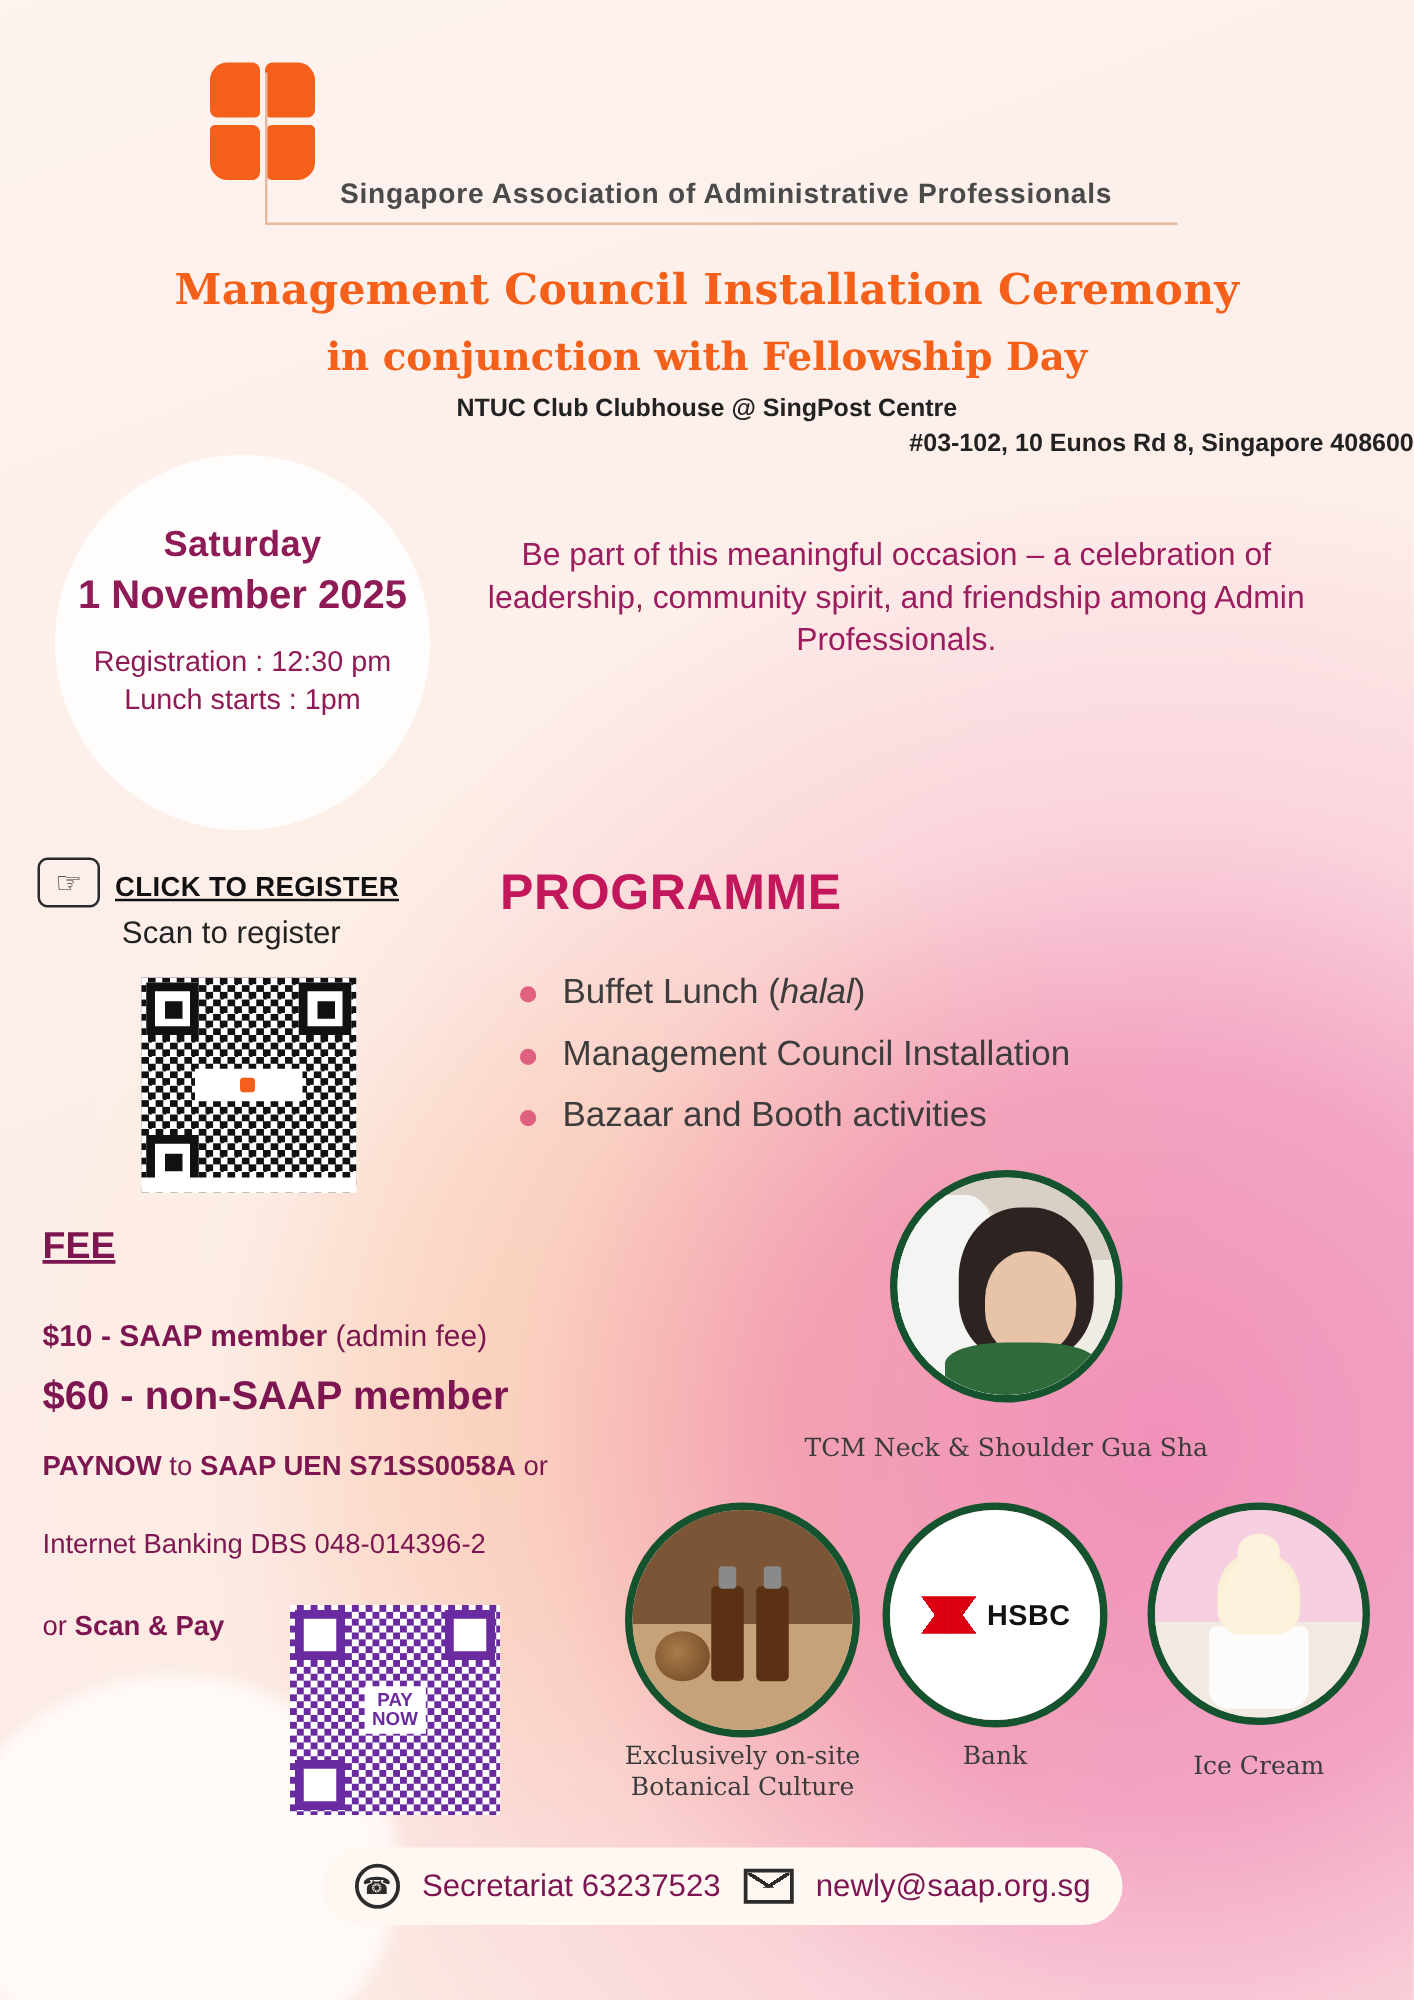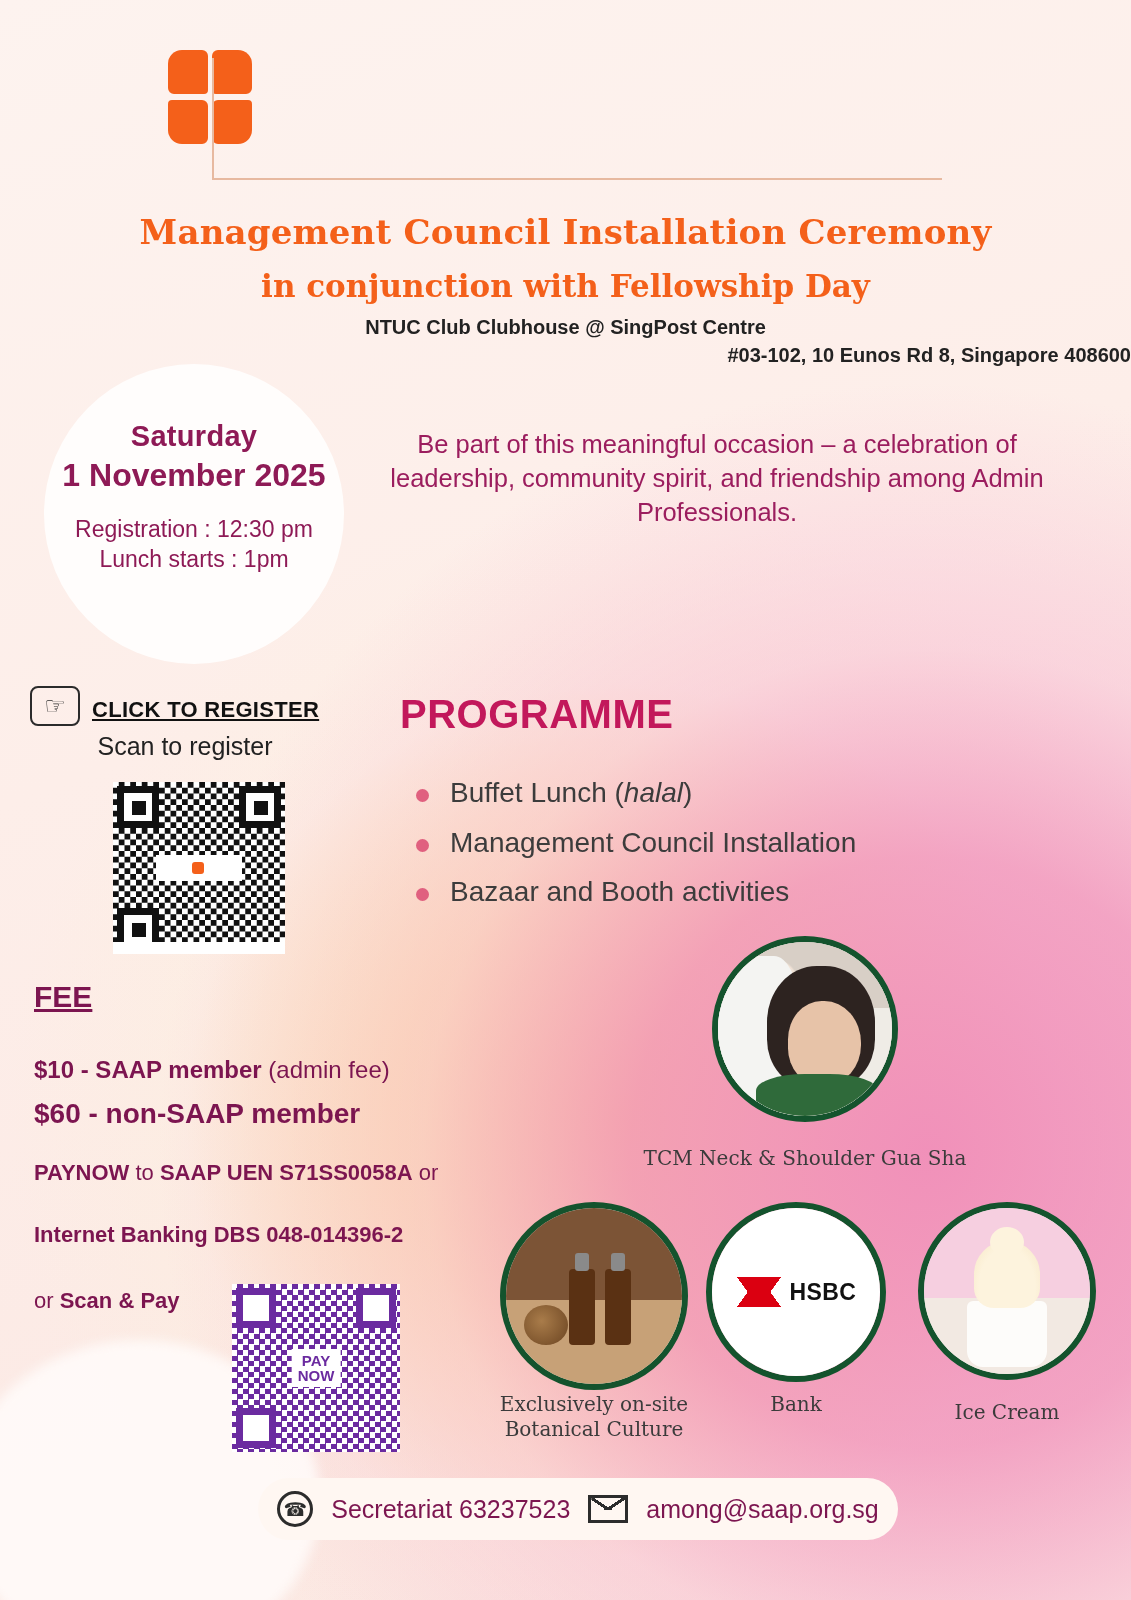--- a/index.html
+++ b/index.html
@@ -176,30 +176,30 @@
     font-size: 30px; font-weight: bold; color: #7c1550;
     text-decoration: underline;
   }
   .fee-line-1 {
     position: absolute; left: 34px; top: 1056px;
     font-size: 24px; color: #7c1550;
   }
   .fee-line-1 b { font-weight: bold; }
   .fee-line-2 {
     position: absolute; left: 34px; top: 1098px;
-    font-size: 28px; font-weight: bold; color: #7c1550;
+    font-size: 32px; font-weight: bold; color: #7c1550;
   }
   .pay-line-1 {
     position: absolute; left: 34px; top: 1160px;
     font-size: 22px; font-weight: bold; color: #7c1550;
   }
   .pay-line-1 .light { font-weight: normal; }
   .pay-line-2 {
     position: absolute; left: 34px; top: 1222px;
-    font-size: 22px; font-weight: bold; color: #7c1550;
+    font-size: 22px; font-weight: normal; color: #7c1550;
   }
   .scan-pay {
     position: absolute; left: 34px; top: 1288px;
     font-size: 22px; color: #7c1550;
   }
   .scan-pay b { font-weight: bold; }
 
   .qr-pay {
     position: absolute; left: 232px; top: 1284px;
     width: 168px; height: 168px;
@@ -416,20 +416,21 @@
 
 <div class="header">
   <div class="logo-mark">
     <div class="logo-sq tl"></div>
     <div class="logo-sq tr"></div>
     <div class="logo-sq bl"></div>
     <div class="logo-sq br"></div>
   </div>
   <div class="logo-rule-v"></div>
   <div class="logo-rule-h"></div>
+  <div class="org-name">Singapore Association of Administrative Professionals</div>
 </div>
 
 <div class="title-1">Management Council Installation Ceremony</div>
 <div class="title-2">in conjunction with Fellowship Day</div>
 <div class="venue-1">NTUC Club Clubhouse @ SingPost Centre</div>
 <div class="venue-2">#03-102, 10 Eunos Rd 8, Singapore 408600</div>
 
 <div class="date-block">
   <div class="date-day">Saturday</div>
   <div class="date-date">1 November 2025</div>
@@ -524,14 +525,14 @@
     <div class="cup"></div>
     <div class="swirl"></div>
   </div>
 </div>
 <div class="caption cap-ice">Ice Cream</div>
 
 <div class="footer-bar">
   <div class="ico-phone">☎</div>
   <div>Secretariat 63237523</div>
   <div class="ico-mail"></div>
-  <div>among@saap.org.sg</div>
+  <div>newly@saap.org.sg</div>
 </div>
 
 </body></html>

